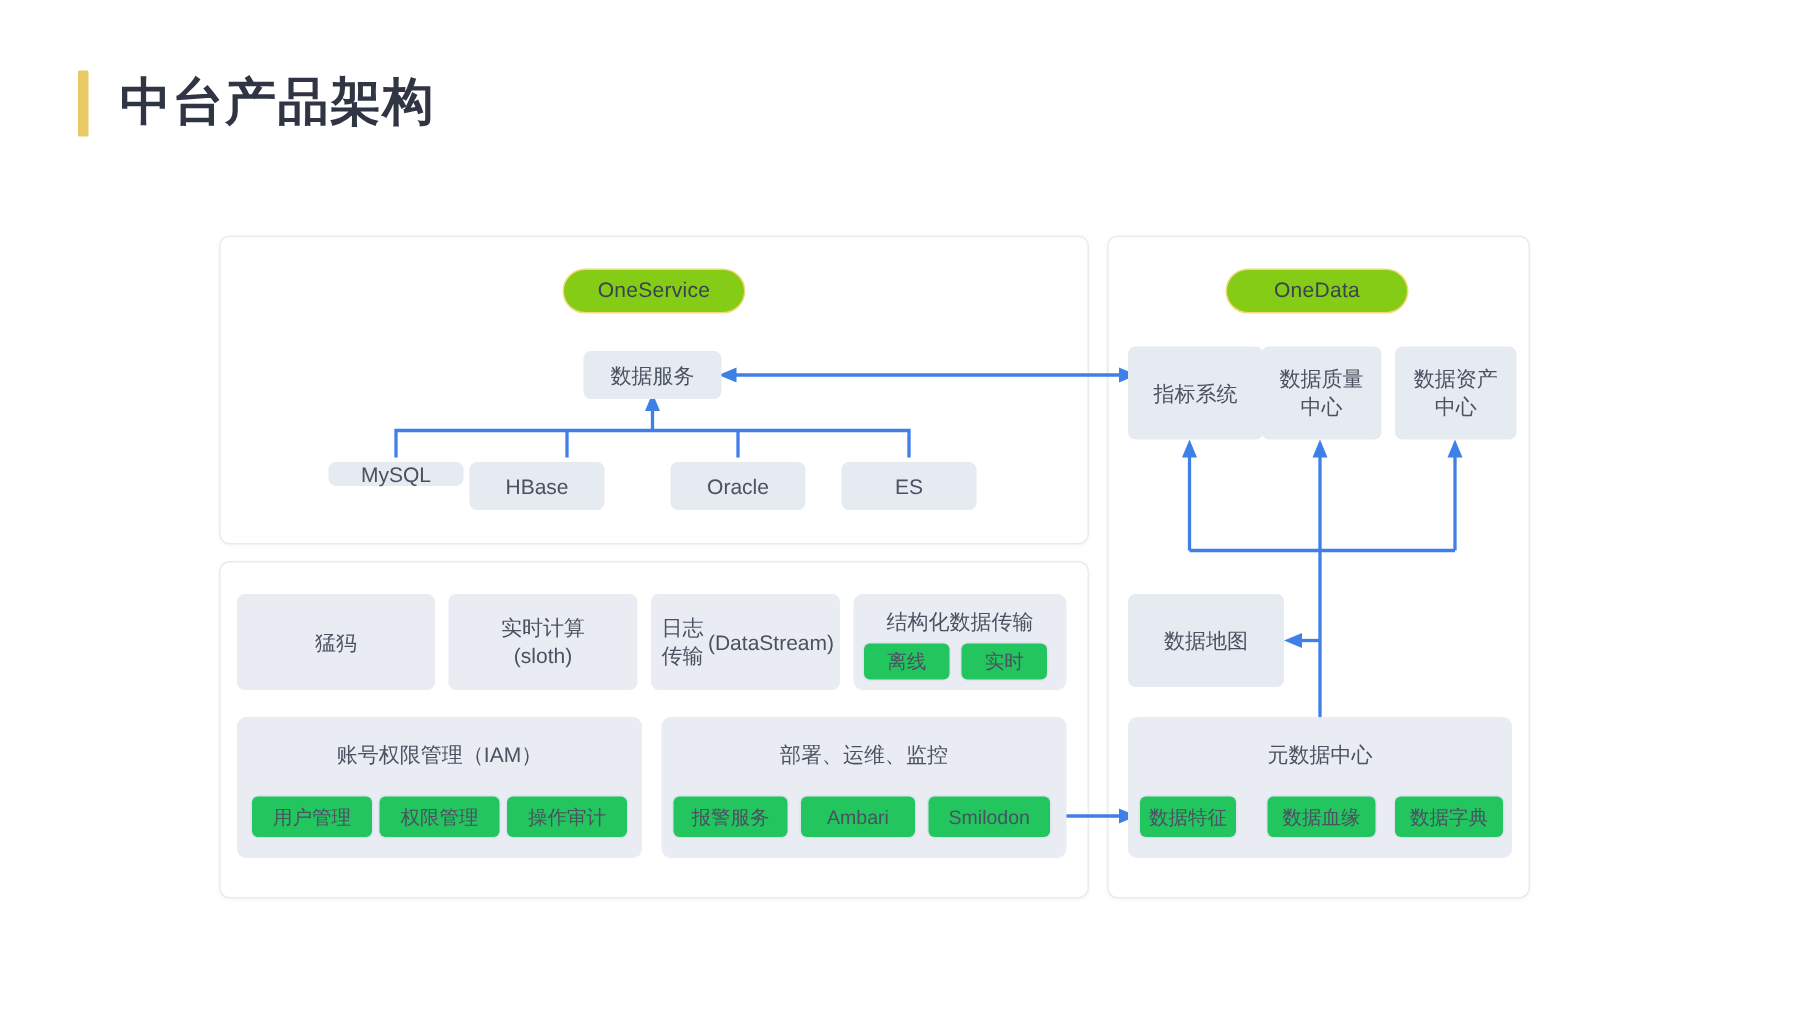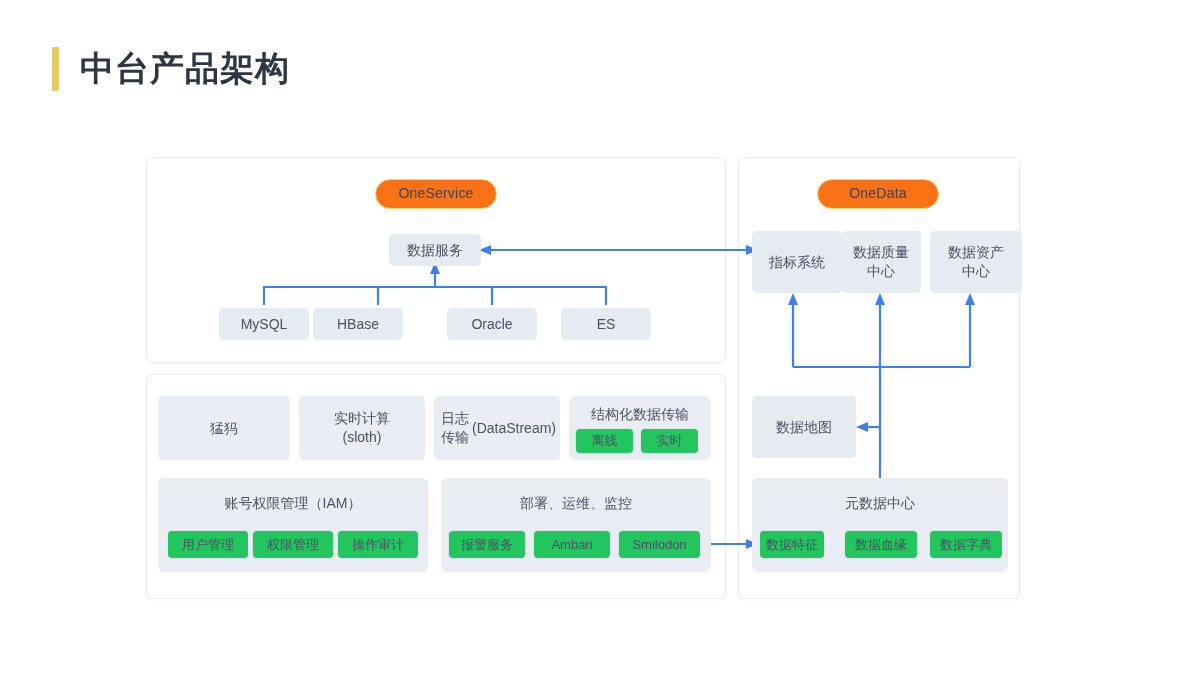--- a/index.html
+++ b/index.html
@@ -46,21 +46,21 @@
     border-radius: 7px;
     box-shadow: 0 1px 3px rgba(120,130,150,0.07);
   }
   #panel-oneservice { left: 146px; top: 157px; width: 578px; height: 204px; }
   #panel-platform   { left: 146px; top: 374px; width: 578px; height: 223px; }
   #panel-onedata    { left: 738px; top: 157px; width: 280px; height: 440px; }
 
   
   .pill {
     position: absolute;
-    background: #f97316;
+    background: #84cc16;
     border: 1.5px solid #f2d97a;
     border-radius: 16px;
     height: 28px;
     line-height: 27px;
     text-align: center;
     font-size: 14px;
     color: #3c4350;
     letter-spacing: 0.2px;
   }
   #pill-oneservice { left: 375px; top: 179px; width: 120px; }
@@ -163,35 +163,35 @@
   <polygon class="conn-head" points="856,427 868,422 868,432"></polygon>
 
   <path class="conn" d="M700 544 L748 544"></path>
   <polygon class="conn-head" points="758,544 746,539 746,549"></polygon>
 </svg>
 
 <div class="pill" id="pill-oneservice">OneService</div>
 
 <div class="node" style="left:389px; top:234px; width:92px; height:32px;">数据服务</div>
 
-<div class="node" style="left:219px; top:308px; width:90px; height:32px;text-align:center;">MySQL</div>
+<div class="node" style="left:219px; top:308px; width:90px; height:16px;text-align:center;">MySQL</div>
 <div class="node" style="left:313px; top:308px; width:90px; height:32px;">HBase</div>
 <div class="node" style="left:447px; top:308px; width:90px; height:32px;">Oracle</div>
 <div class="node" style="left:561px; top:308px; width:90px; height:32px;">ES</div>
 
 <div class="pill" id="pill-onedata">OneData</div>
 
 <div class="node" style="left:752px; top:231px; width:90px; height:62px;">指标系统</div>
 
 <div class="node" style="left:841px; top:231px; width:80px; height:62px; flex-direction:column;">
   <span>数据质量</span>
   <span>中心</span>
 </div>
 
-<div class="node" style="left:930px; top:231px; width:92px; height:62px; flex-direction:column;">
+<div class="node" style="left:930px; top:231px; width:81px; height:62px; flex-direction:column;">
   <span>数据资产</span>
   <span>中心</span>
 </div>
 
 <div class="node" style="left:752px; top:396px; width:104px; height:62px;">数据地图</div>
 
 <div class="group" style="left:752px; top:478px; width:256px; height:94px;">
   <div class="group-title" style="top:17px;">元数据中心</div>
 </div>
 <div class="chip" style="left:760px; top:531px; width:64px; height:27px;font-family:Liberation Serif, serif;">数据特征</div>

